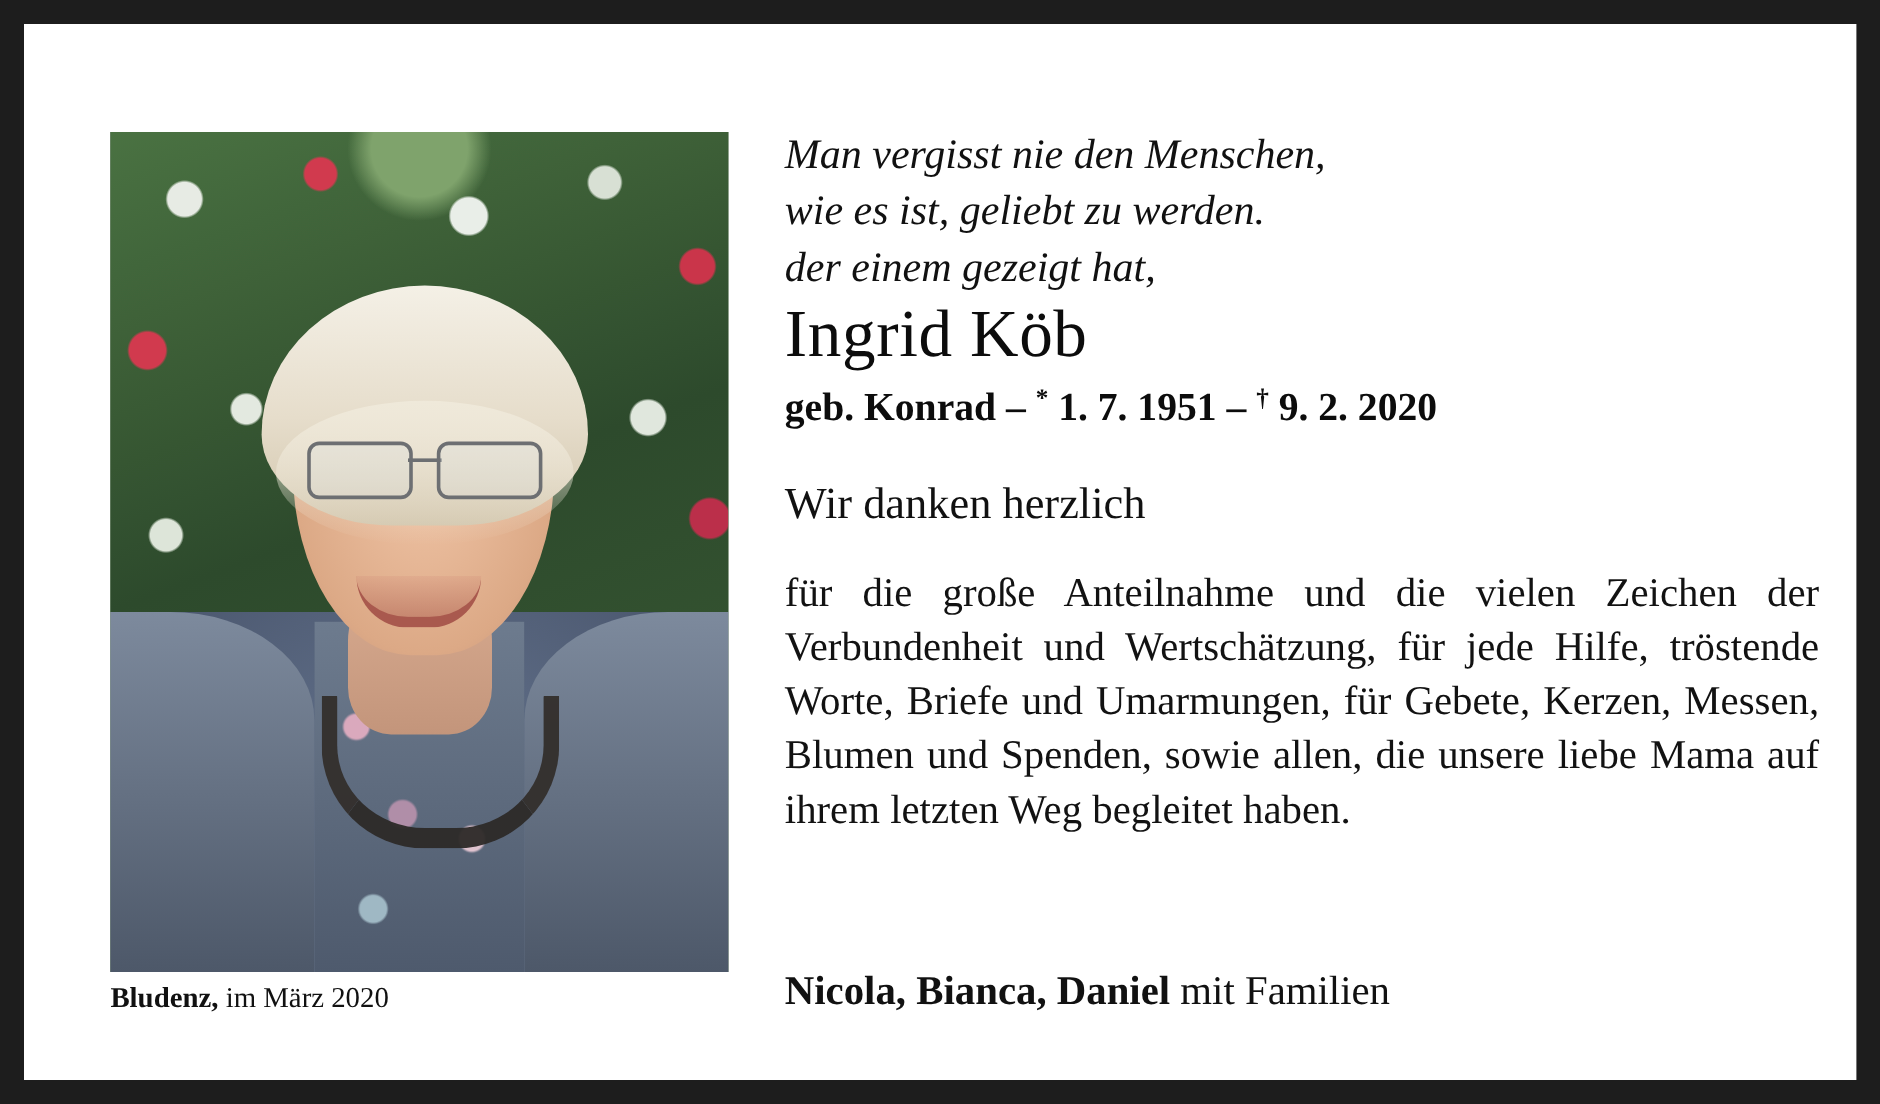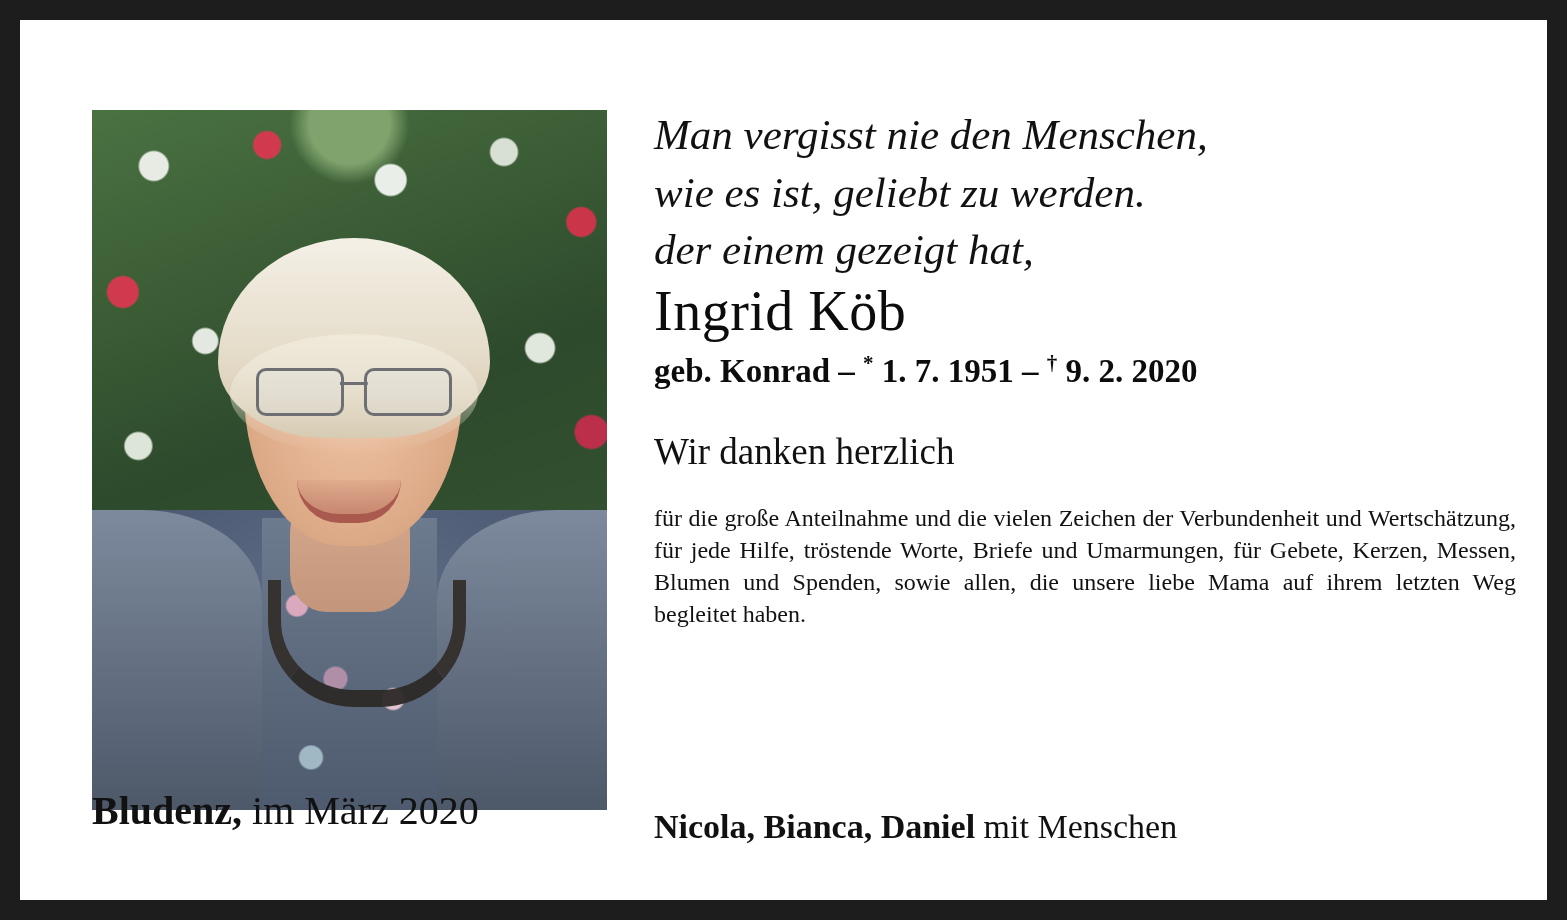--- a/index.html
+++ b/index.html
@@ -197,21 +197,21 @@
 
   
   .text-col {
     position: absolute;
     left: 600px;
     top: 56px;
     width: 870px;
   }
   .verse {
     font-style: italic;
-    font-size: 43px;
+    font-size: 35px;
     line-height: 1.34;
     color: #111;
     font-family: "Liberation Serif", serif;
   }
   .name {
     font-size: 56px;
     letter-spacing: 0.5px;
     color: #0c0c0c;
     font-family: "Liberation Serif", serif;
   }
@@ -225,32 +225,32 @@
     font-size: 21px;
     vertical-align: super;
   }
   .thanks-head {
     margin-top: 40px;
     font-size: 37px;
     color: #111;
   }
   .body-text {
     margin-top: 30px;
-    font-size: 24px;
+    font-size: 34px;
     line-height: 1.33;
     color: #121212;
     text-align: justify;
     width: 862px;
     hyphens: manual;
   }
   .footer-left {
     position: absolute;
     left: 38px;
-    bottom: 40px;
-    font-size: 40px;
+    bottom: 28px;
+    font-size: 24px;
     color: #111;
   }
   .footer-left b { font-weight: bold; }
   .footer-right {
     position: absolute;
     left: 600px;
     bottom: 28px;
     font-size: 34px;
     color: #111;
   }
@@ -306,18 +306,18 @@
         <div class="body-text">für die große Anteilnahme und die vielen Zeichen der Verbundenheit und Wertschätzung, für jede Hilfe, tröstende Worte, Briefe und Umarmungen, für Gebete, Kerzen, Messen, Blumen und Spenden, sowie allen, die unsere liebe Mama auf ihrem letzten Weg begleitet haben.</div>
       </div>
 
       <div class="footer-left">
         <b>Bludenz,</b>
         <span>im März 2020</span>
       </div>
 
       <div class="footer-right">
         <b>Nicola, Bianca, Daniel</b>
-        <span>mit Menschen</span>
+        <span>mit Familien</span>
       </div>
 
     </div>
   </div>
 </div>
 
 </body></html>

